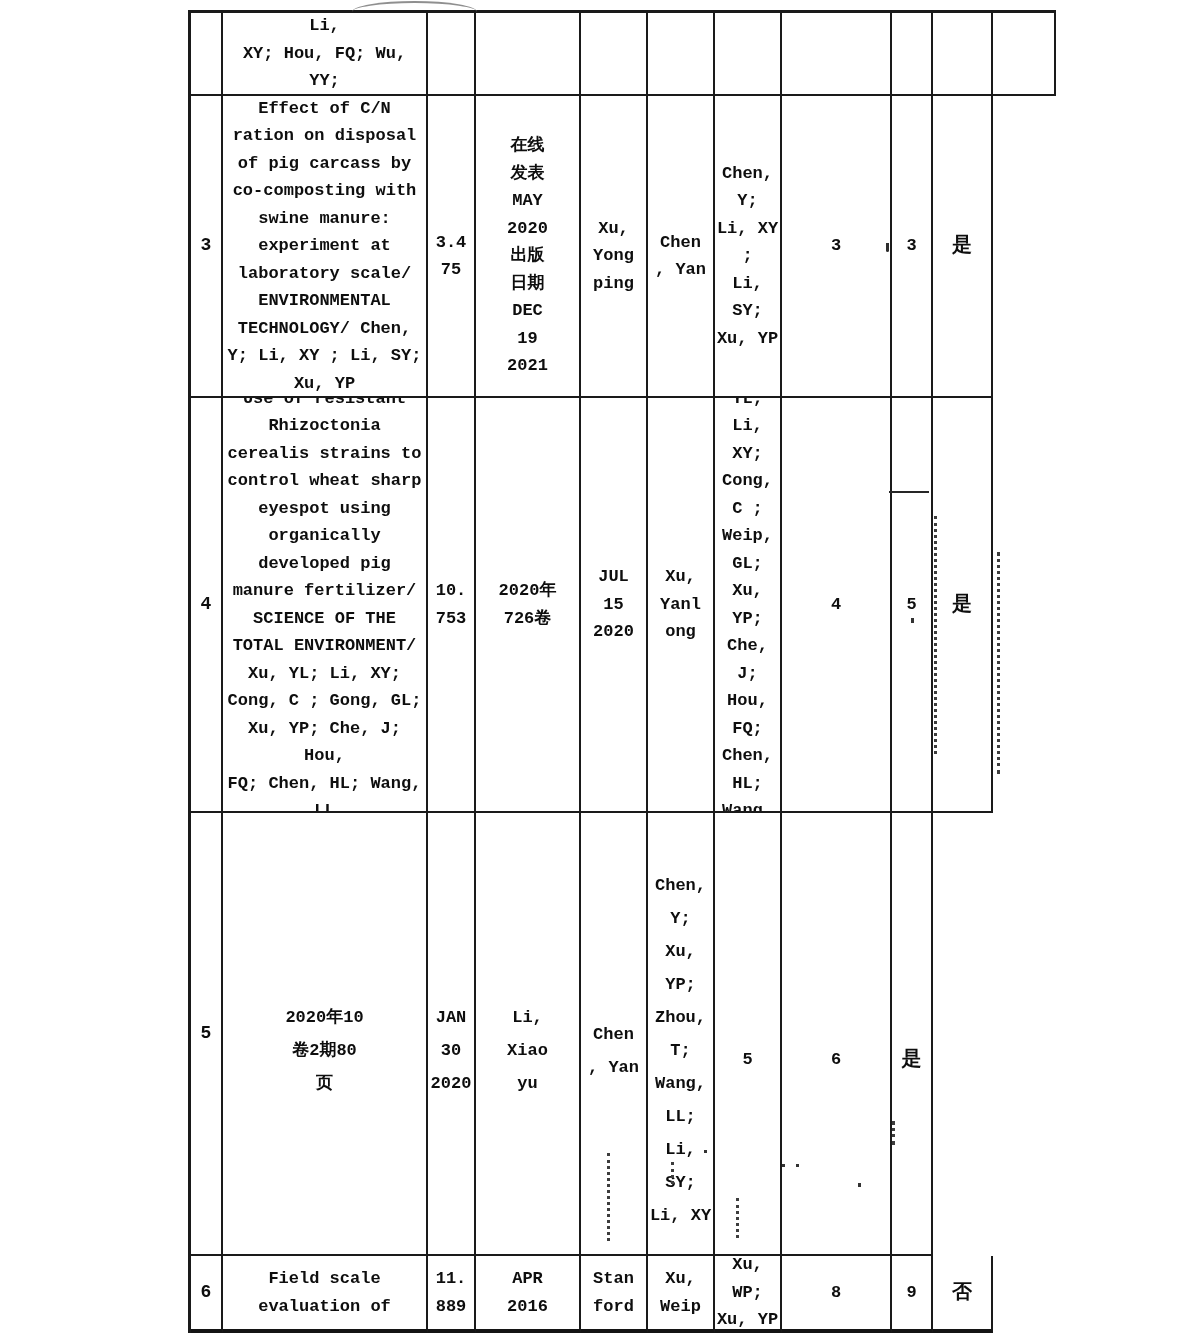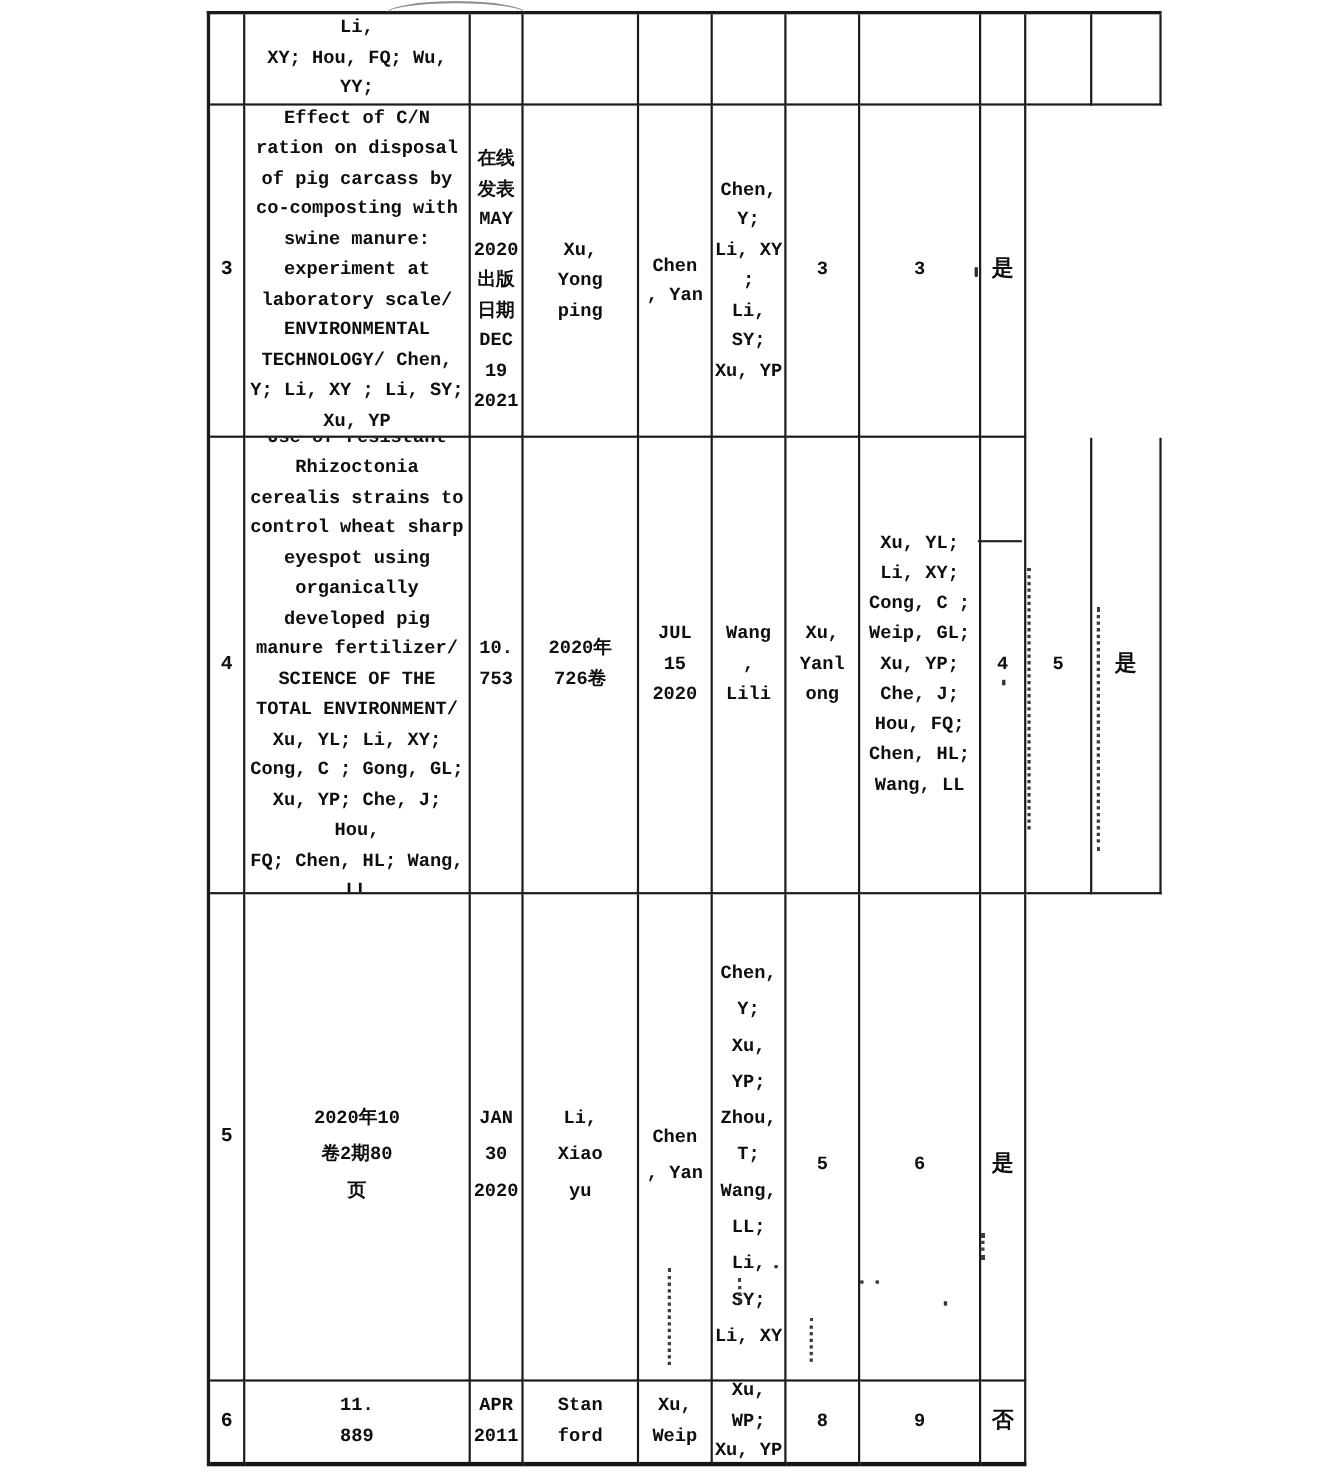--- a/index.html
+++ b/index.html
@@ -88,20 +88,22 @@
 ration on disposal
 of pig carcass by
 co-composting with
 swine manure:
 experiment at
 laboratory scale/
 ENVIRONMENTAL
 TECHNOLOGY/ Chen,
 Y; Li, XY ; Li, SY;
 Xu, YP</div>
+      <div class="cell pad-mid">3.4
+75</div>
       <div class="cell pad-mid">在线
 发表
 MAY
 2020
 出版
 日期
 DEC
 19
 2021</div>
       <div class="cell pad-mid">Xu,
@@ -135,23 +137,20 @@
 Xu, YP; Che, J; Hou,
 FQ; Chen, HL; Wang,
 LL</div>
       <div class="cell">10.
 753</div>
       <div class="cell">2020年
 726卷</div>
       <div class="cell">JUL
 15
 2020</div>
-      <div class="cell">Wang
-,
-Lili</div>
       <div class="cell">Xu,
 Yanl
 ong</div>
       <div class="cell">Xu, YL;
 Li, XY;
 Cong, C ;
 Weip, GL;
 Xu, YP;
 Che, J;
 Hou, FQ;
@@ -181,24 +180,26 @@
 Wang, LL;
 Li, SY;
 Li, XY</div>
       <div class="cell pad-num">5</div>
       <div class="cell pad-num">6</div>
       <div class="cell c-flag pad-num">是</div>
     </div>
 
     <div class="t-row h-r6 last">
       <div class="cell c-seq">6</div>
+      <div class="cell c-title">Field scale
+evaluation of</div>
       <div class="cell">11.
 889</div>
       <div class="cell">APR
-2011</div>
+2016</div>
       <div class="cell">Stan
 ford</div>
       <div class="cell">Xu,
 Weip</div>
       <div class="cell">Xu, WP;
 Xu, YP</div>
       <div class="cell">8</div>
       <div class="cell">9</div>
       <div class="cell c-flag">否</div>
     </div>

